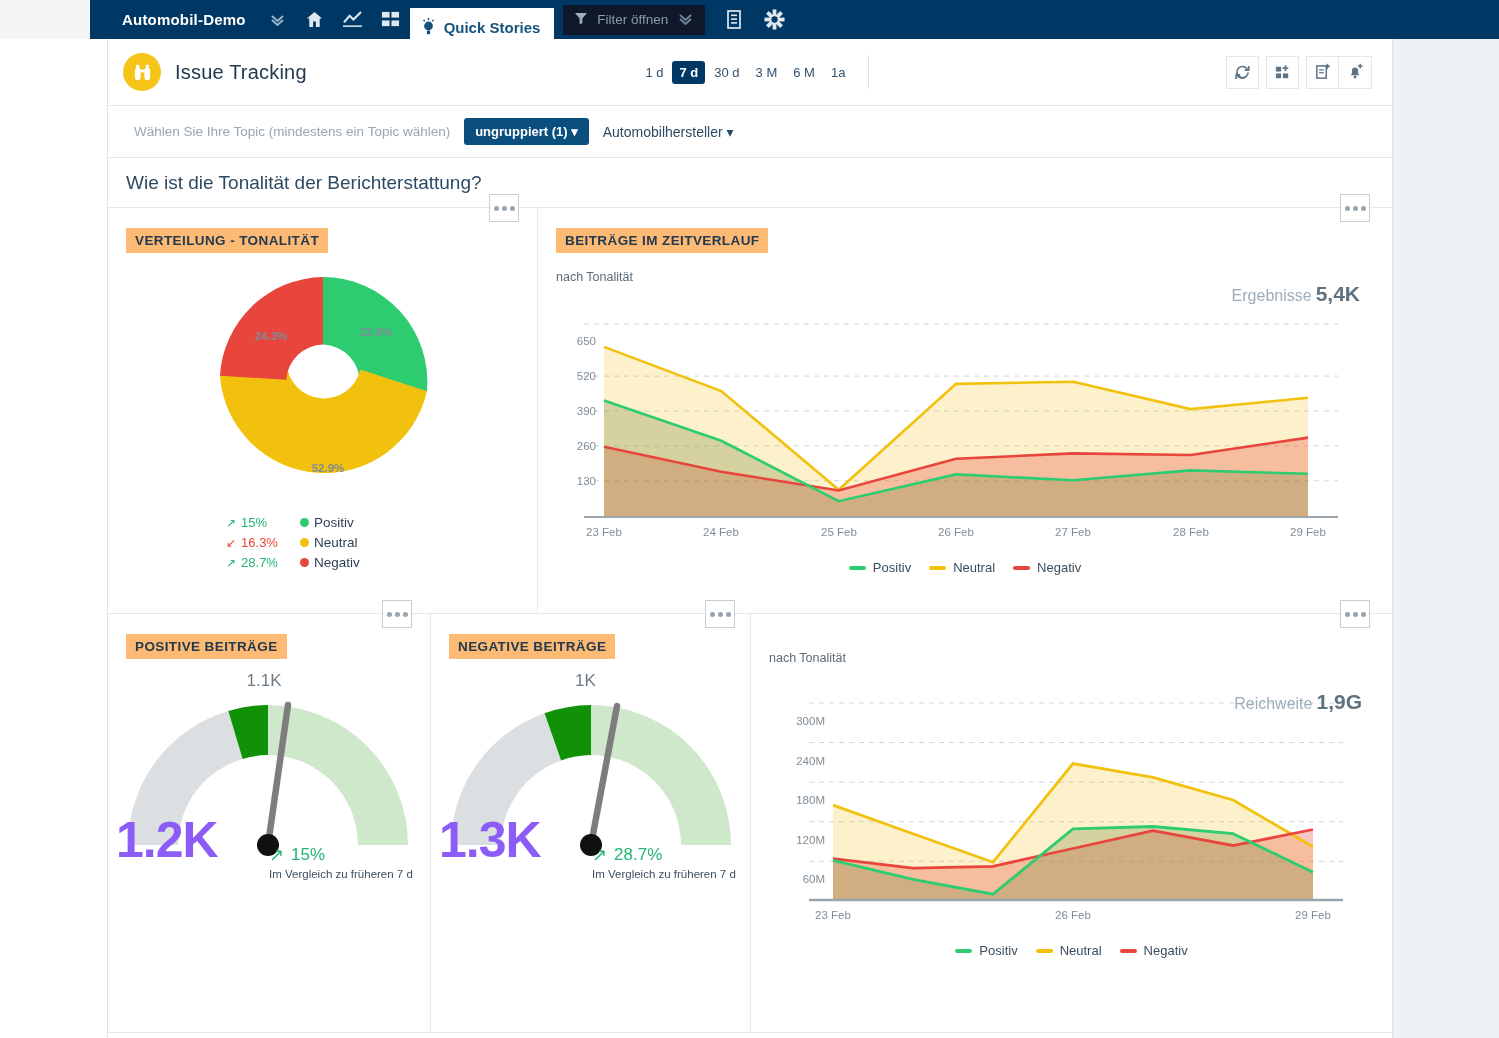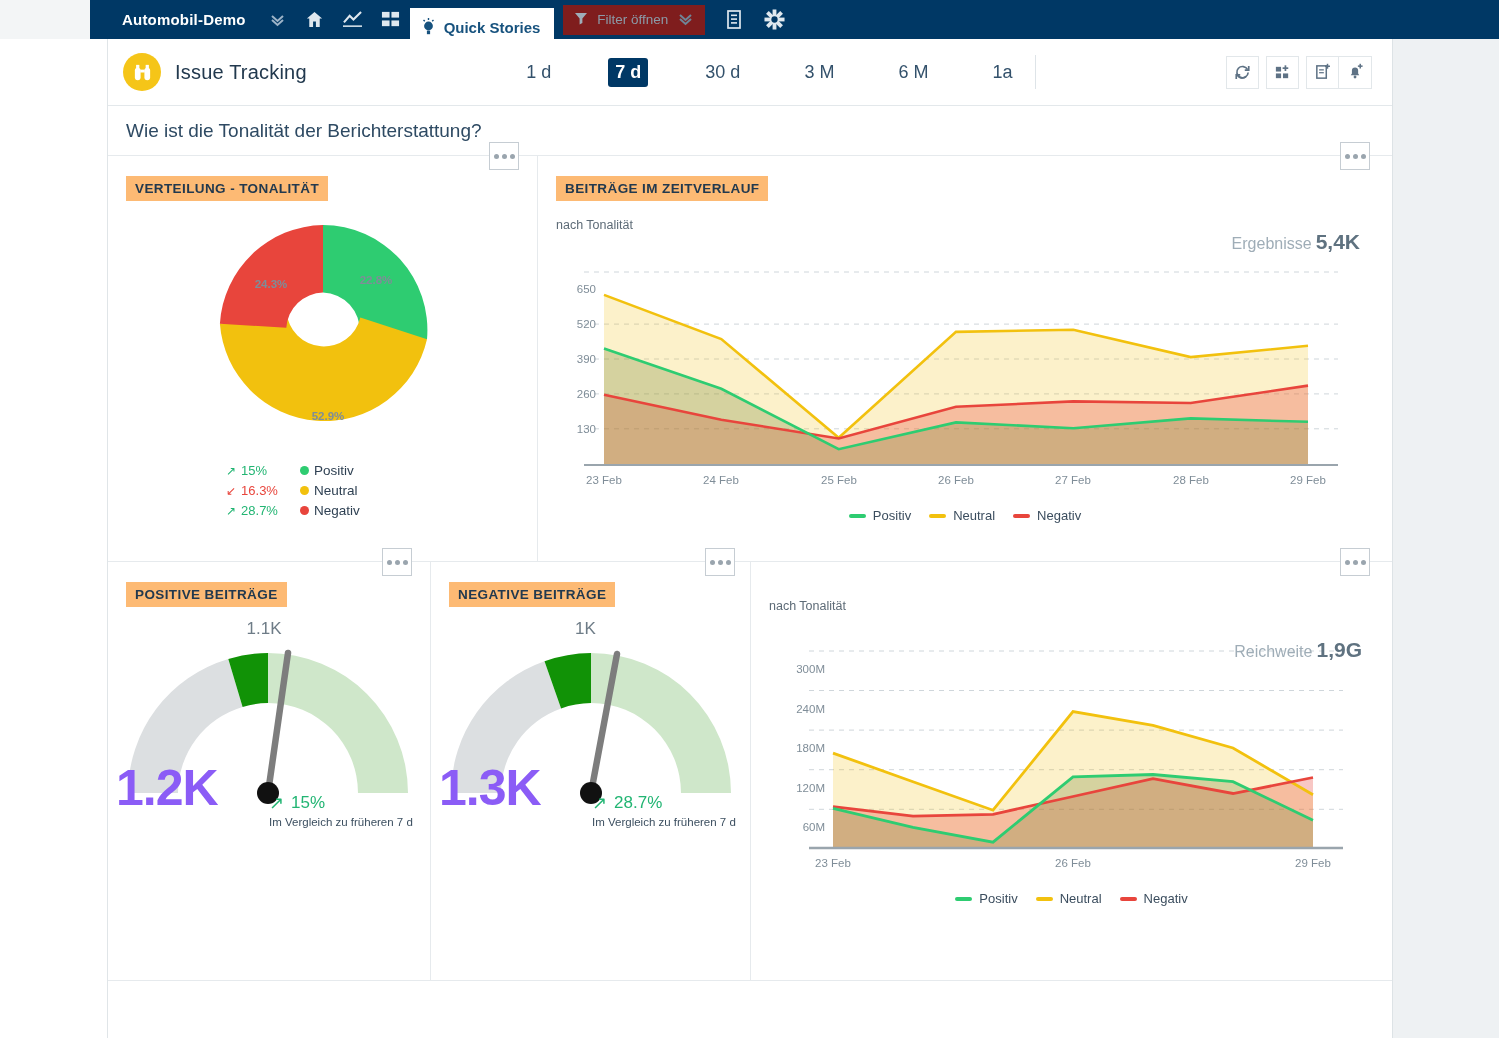--- a/index.html
+++ b/index.html
@@ -29,21 +29,21 @@
     width: 38px; display: flex; align-items: center; justify-content: center;
     color: #dfe8ef;
   }
   .nav-icon svg { display: block; }
   .quick-stories {
     background: #ffffff; display: flex; align-items: center;
     padding: 0 14px 0 10px; gap: 7px; height: 39px;
     color: #17527e; font-size: 15px; font-weight: bold; white-space: nowrap; margin-top: 8px;
   }
   .filter-box {
-    background: #7f1d1d; display: flex; align-items: center; gap: 9px;
+    background: #0f172a; display: flex; align-items: center; gap: 9px;
     height: 30px; align-self: center; padding: 0 11px; margin-left: 9px;
     color: #8b9aa7; font-size: 13.5px; white-space: nowrap;
   }
   .filter-box .fchev { color: #6f8596; font-size: 15px; font-weight: bold; }
   .nav-right { display: flex; align-items: center; margin-left: 10px; gap: 2px; }
   .topbar-right-pad { flex: 1; }
 
   
   .page {
     position: absolute; left: 107px; top: 39px;
@@ -70,21 +70,21 @@
   .title-badge {
     width: 38px; height: 38px; border-radius: 50%; background: #f5c518;
     display: flex; align-items: center; justify-content: center;
   }
   .page-title {
     font-size: 20px; color: #22394e; font-weight: normal; letter-spacing: .2px;
   }
   .header-spacer { flex: 1; }
   .range-group { display: flex; align-items: center; gap: 2px; }
   .range-item {
-    font-size: 18px; color: #33516b; padding: 4px 7px; white-space: nowrap; margin-left: 48px;
+    font-size: 13px; color: #33516b; padding: 4px 7px; white-space: nowrap;
   }
   .range-item.active {
     background: #003865; color: #ffffff; border-radius: 3px; font-weight: bold;
   }
   .range-divider { width: 1px; height: 34px; background: #dee4e8; margin: 0 18px 0 16px; }
   .hdr-btn-group { display: flex; }
   .hdr-btn {
     width: 33px; height: 33px; border: 1px solid #e2e7ea; background: #fff;
     display: flex; align-items: center; justify-content: center; color: #5e7285;
     margin-left: 7px;
@@ -334,20 +334,25 @@
         <svg width="17" height="18" viewBox="0 0 18 19">
             <path d="M4 13h9l-1.2-2V8a3.3 3.3 0 0 0-6.6 0v3z" fill="#5e7285"></path>
             <circle cx="8.5" cy="14.8" r="1.5" fill="#5e7285"></circle>
             <rect x="13.2" y="0.8" width="1.6" height="5" fill="#5e7285"></rect>
             <rect x="11.5" y="2.5" width="5" height="1.6" fill="#5e7285"></rect>
           </svg>
       </div>
     </div>
   </div>
 
+  <div class="topic-row">
+    <span class="topic-hint">Wählen Sie Ihre Topic (mindestens ein Topic wählen)</span>
+    <span class="pill-blue"><span>ungruppiert (1)</span> ▾</span>
+    <span class="topic-link"><span>Automobilhersteller</span> ▾</span>
+  </div>
 
   <div class="question-row">
     <div class="q">Wie ist die Tonalität der Berichterstattung?</div>
   </div>
 
   <div class="widget-row">
 
     <div class="widget w-dist">
       <div class="dots-btn" style="left:381px; top:-14px;">
           <i></i>

